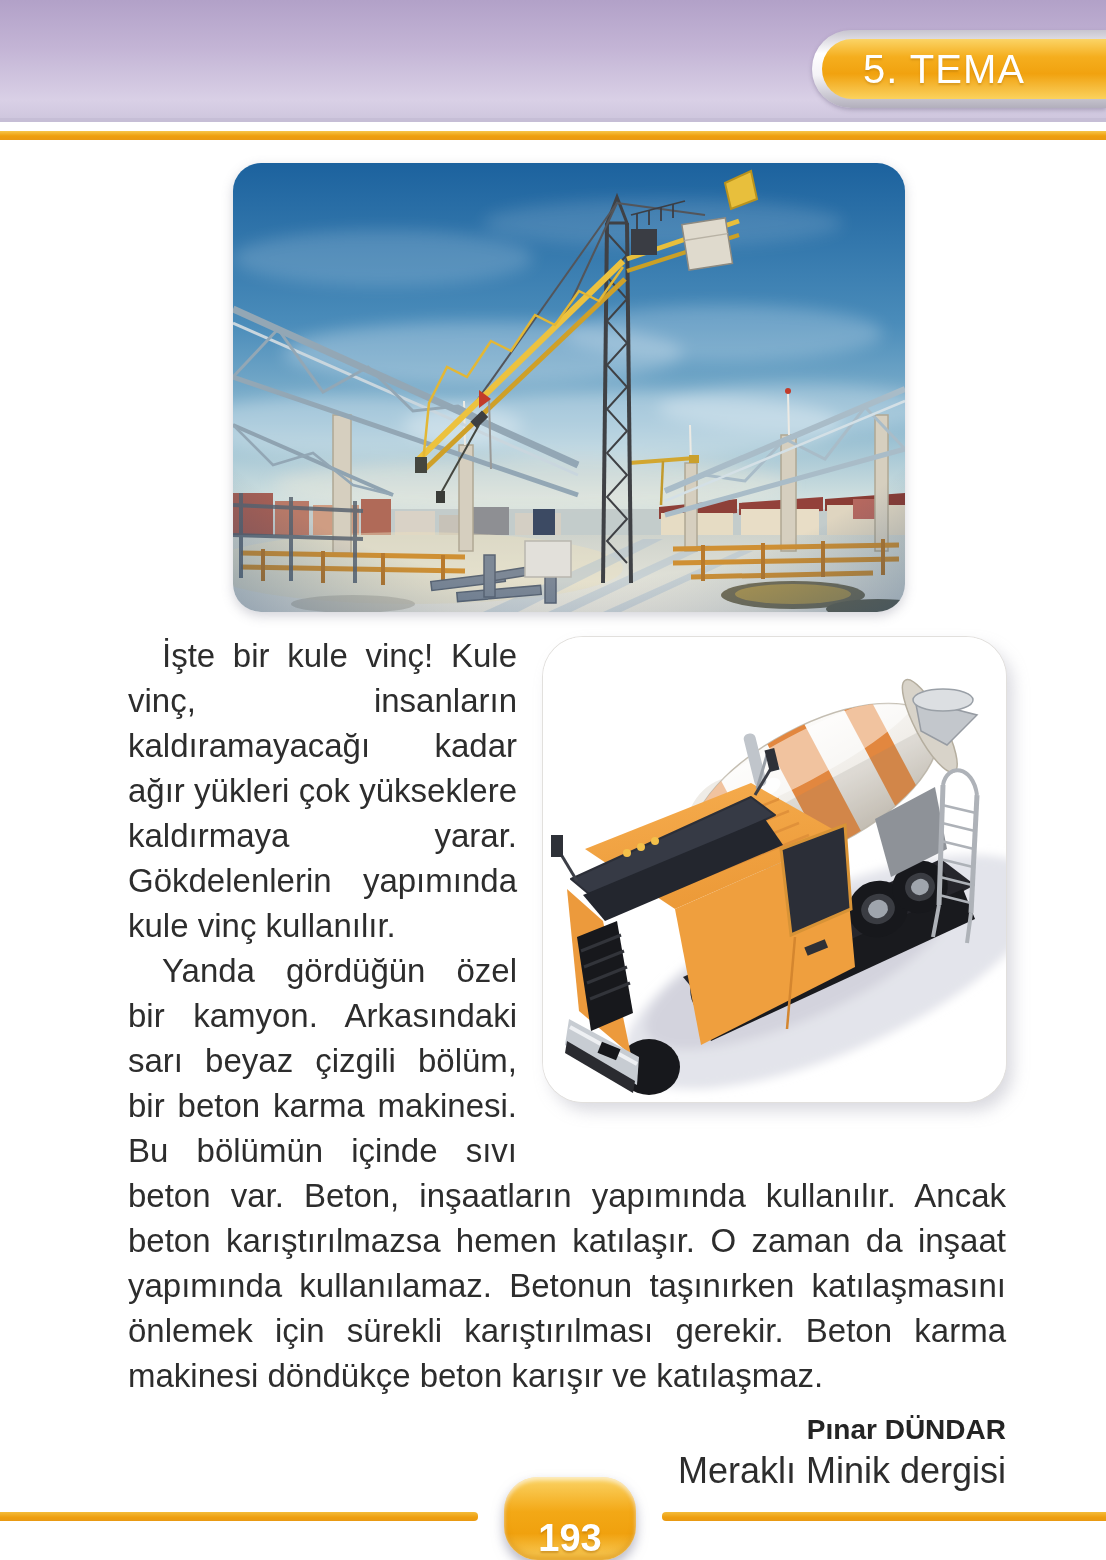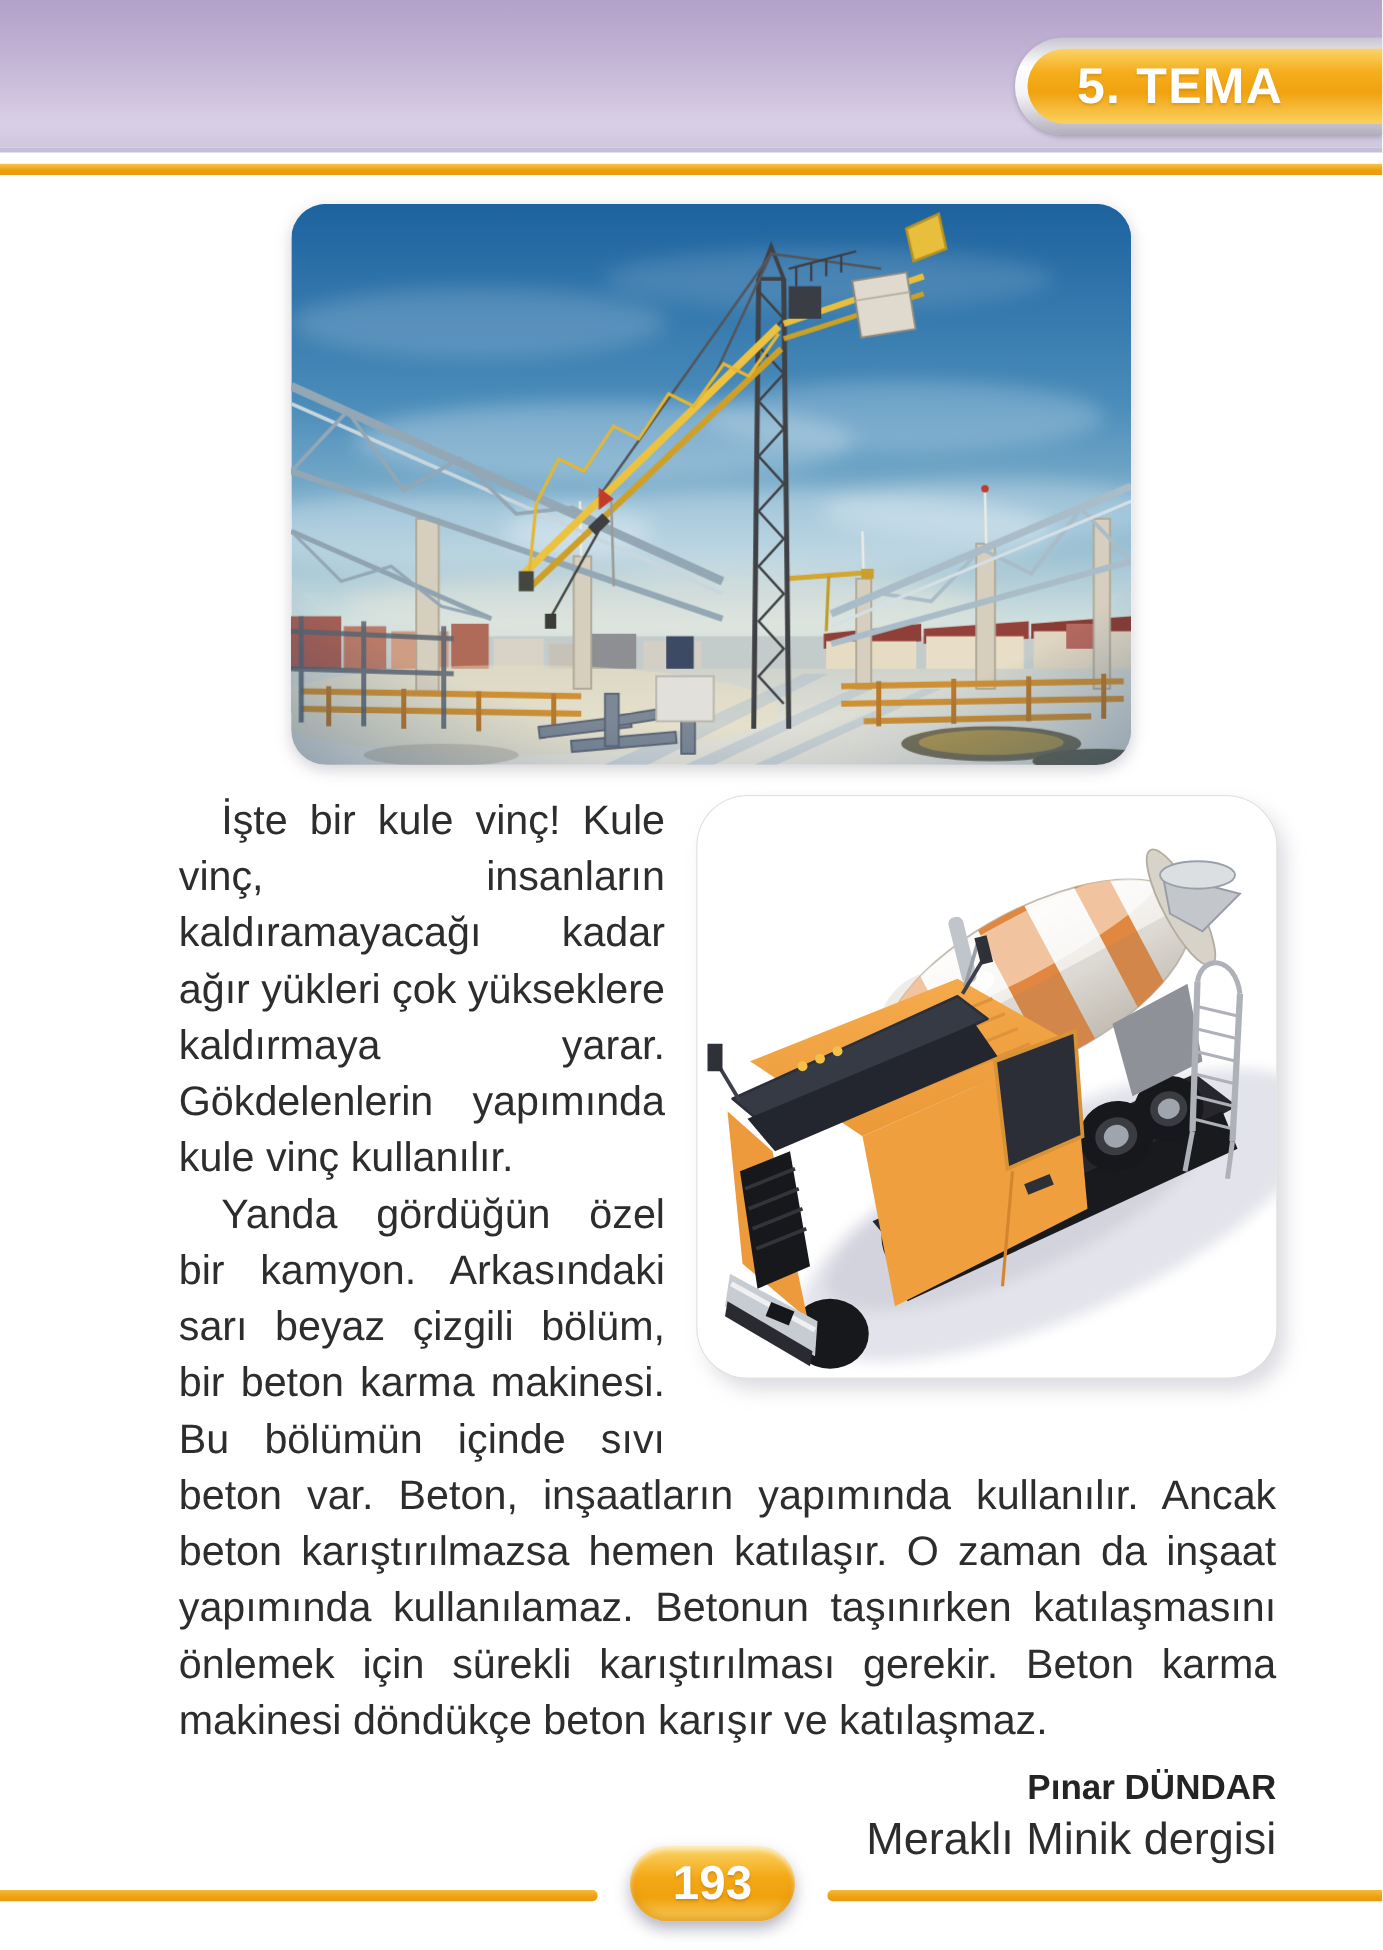--- a/index.html
+++ b/index.html
@@ -10,52 +10,52 @@
   .header{position:absolute;top:0;left:0;right:0;height:118px;
           background:linear-gradient(180deg,#b2a1c8 0%,#c3b4d5 40%,#d9d0e6 85%,#cfc7de 100%);
           border-bottom:4px solid #c6bed6;}
   .badge-frame{position:absolute;top:30px;right:0;height:78px;width:294px;
           background:linear-gradient(180deg,#c7c4cf 0%,#ffffff 30%,#f4f3f7 58%,#b2afbc 100%);
           border-radius:44px 0 0 44px;box-shadow:0 2px 4px rgba(90,80,110,.35);}
   .badge-gold{position:absolute;top:9px;left:10px;right:0;bottom:9px;
           border-radius:36px 0 0 36px;
           background:linear-gradient(180deg,#fbd466 0%,#f5ae1e 30%,#f1a20f 58%,#f6bd3e 82%,#fbd25c 100%);
           display:flex;align-items:center;justify-content:center;padding-right:40px;}
-  .badge-gold span{font-size:40px;font-weight:bold;color:#ffffff;letter-spacing:1px;
+  .badge-gold span{font-size:40px;font-weight:normal;color:#ffffff;letter-spacing:1px;
           text-shadow:0 2px 2px rgba(170,105,0,.35);}
   .rule-top{position:absolute;top:131px;left:0;right:0;height:9px;
           background:linear-gradient(180deg,#f6c64a 0%,#ef9f0d 55%,#e99a14 100%);}
 
   
   .crane-fig{position:absolute;left:233px;top:163px;width:672px;height:449px;
           border-radius:28px;overflow:hidden;
           box-shadow:0 4px 12px rgba(110,110,130,.3);}
   .crane-fig svg{display:block;}
 
   
-  .article{position:absolute;left:143px;top:633px;width:878px;color:#2d2d2d;
+  .article{position:absolute;left:128px;top:633px;width:878px;color:#2d2d2d;
           font-size:33px;line-height:45px;text-align:justify;}
   .article p{margin:0;text-indent:34px;}
   .truck-card{float:right;width:463px;height:465px;margin:4px 0 38px 26px;
           border-radius:40px;background:#ffffff;overflow:hidden;
           box-shadow:0 0 0 1px #e2e0dd, 7px 9px 16px rgba(150,150,165,.35);}
   .attribution{text-align:right;margin-top:14px;line-height:1.28;}
   .author{font-weight:bold;font-size:28px;color:#242424;}
   .source{font-size:36px;color:#2d2d2d;}
 
   
   .footer-line{position:absolute;top:1512px;height:9px;
           background:linear-gradient(180deg,#f4bc3a 0%,#ee9f10 60%,#e99a14 100%);}
   .footer-line.left{left:0;width:478px;border-radius:0 4px 4px 0;}
   .footer-line.right{left:662px;right:0;border-radius:4px 0 0 4px;}
-  .page-badge{position:absolute;left:504px;top:1477px;width:132px;height:60px;
+  .page-badge{position:absolute;left:504px;top:1477px;width:132px;height:83px;
           border-radius:34px;
           background:linear-gradient(180deg,#fbd466 0%,#f3a816 42%,#f0a10e 68%,#f7c34a 92%);
           box-shadow:0 6px 12px rgba(120,120,145,.55), inset 0 3px 4px rgba(255,255,255,.65), inset 0 -4px 6px rgba(205,130,10,.45);
-          display:flex;align-items:center;justify-content:center;}
+          display:flex;align-items:flex-end;justify-content:center;}
   .page-badge span{font-size:38px;font-weight:bold;color:#ffffff;
           text-shadow:0 2px 2px rgba(160,95,0,.4);}
 </style>
 </head>
 <body>
 
 <div class="page">
 
   <div class="header">
     <div class="badge-frame">

